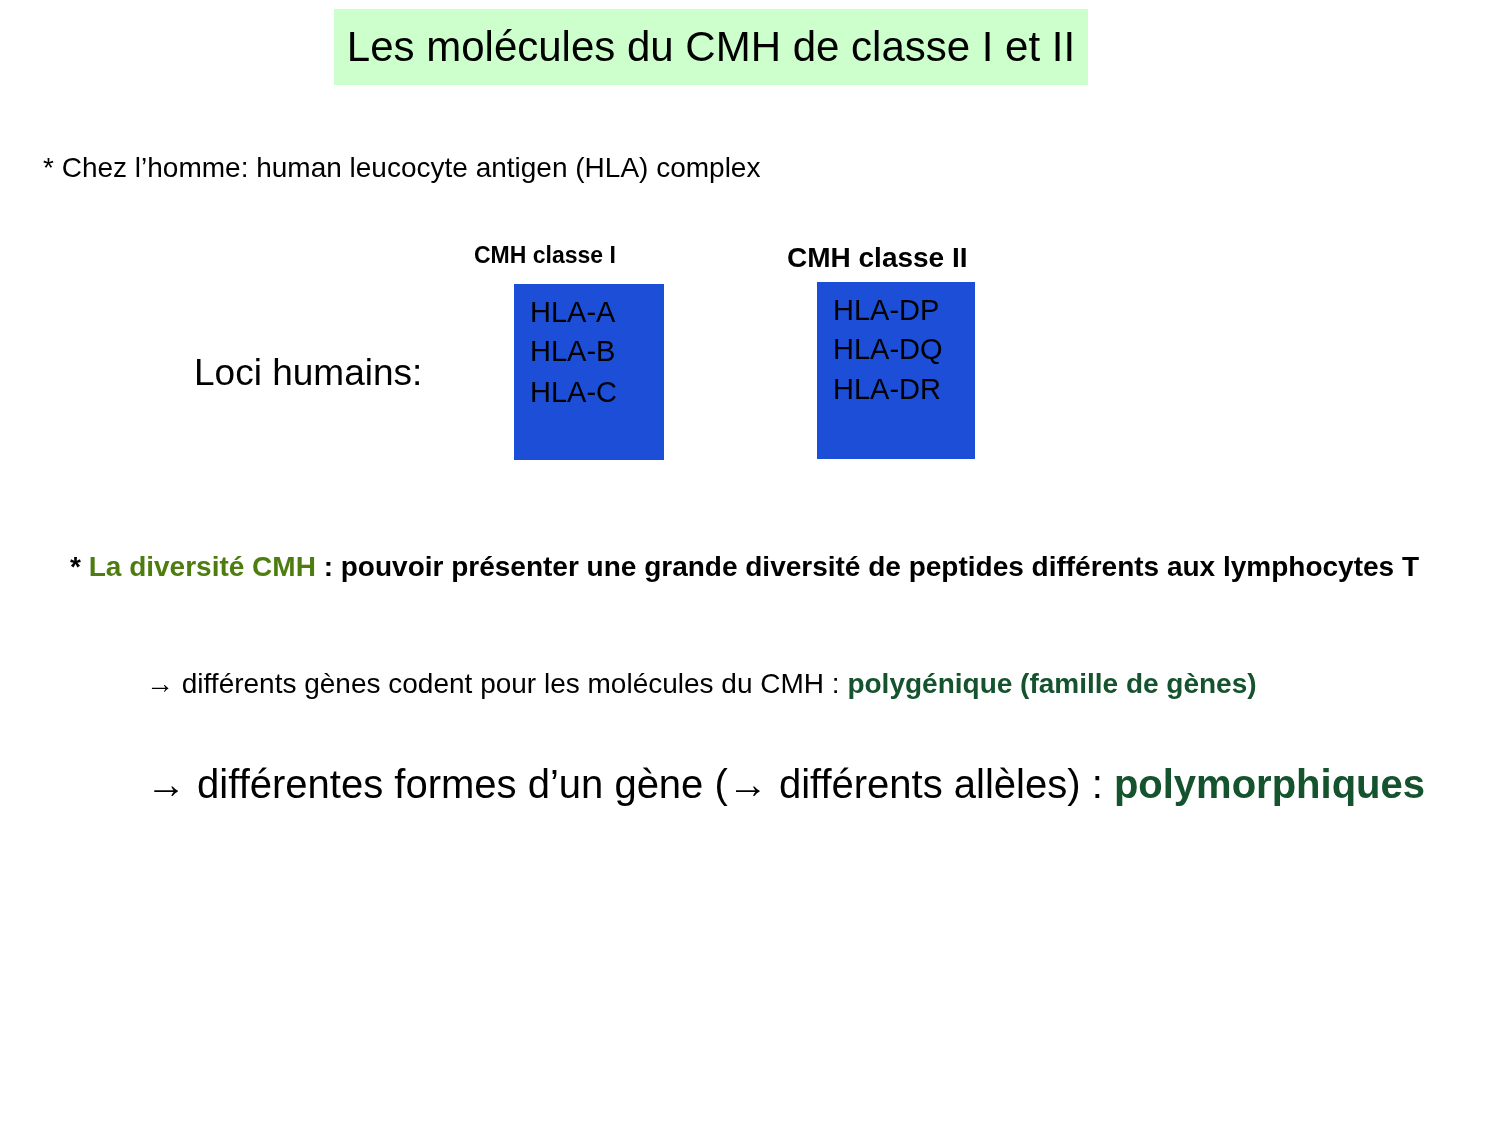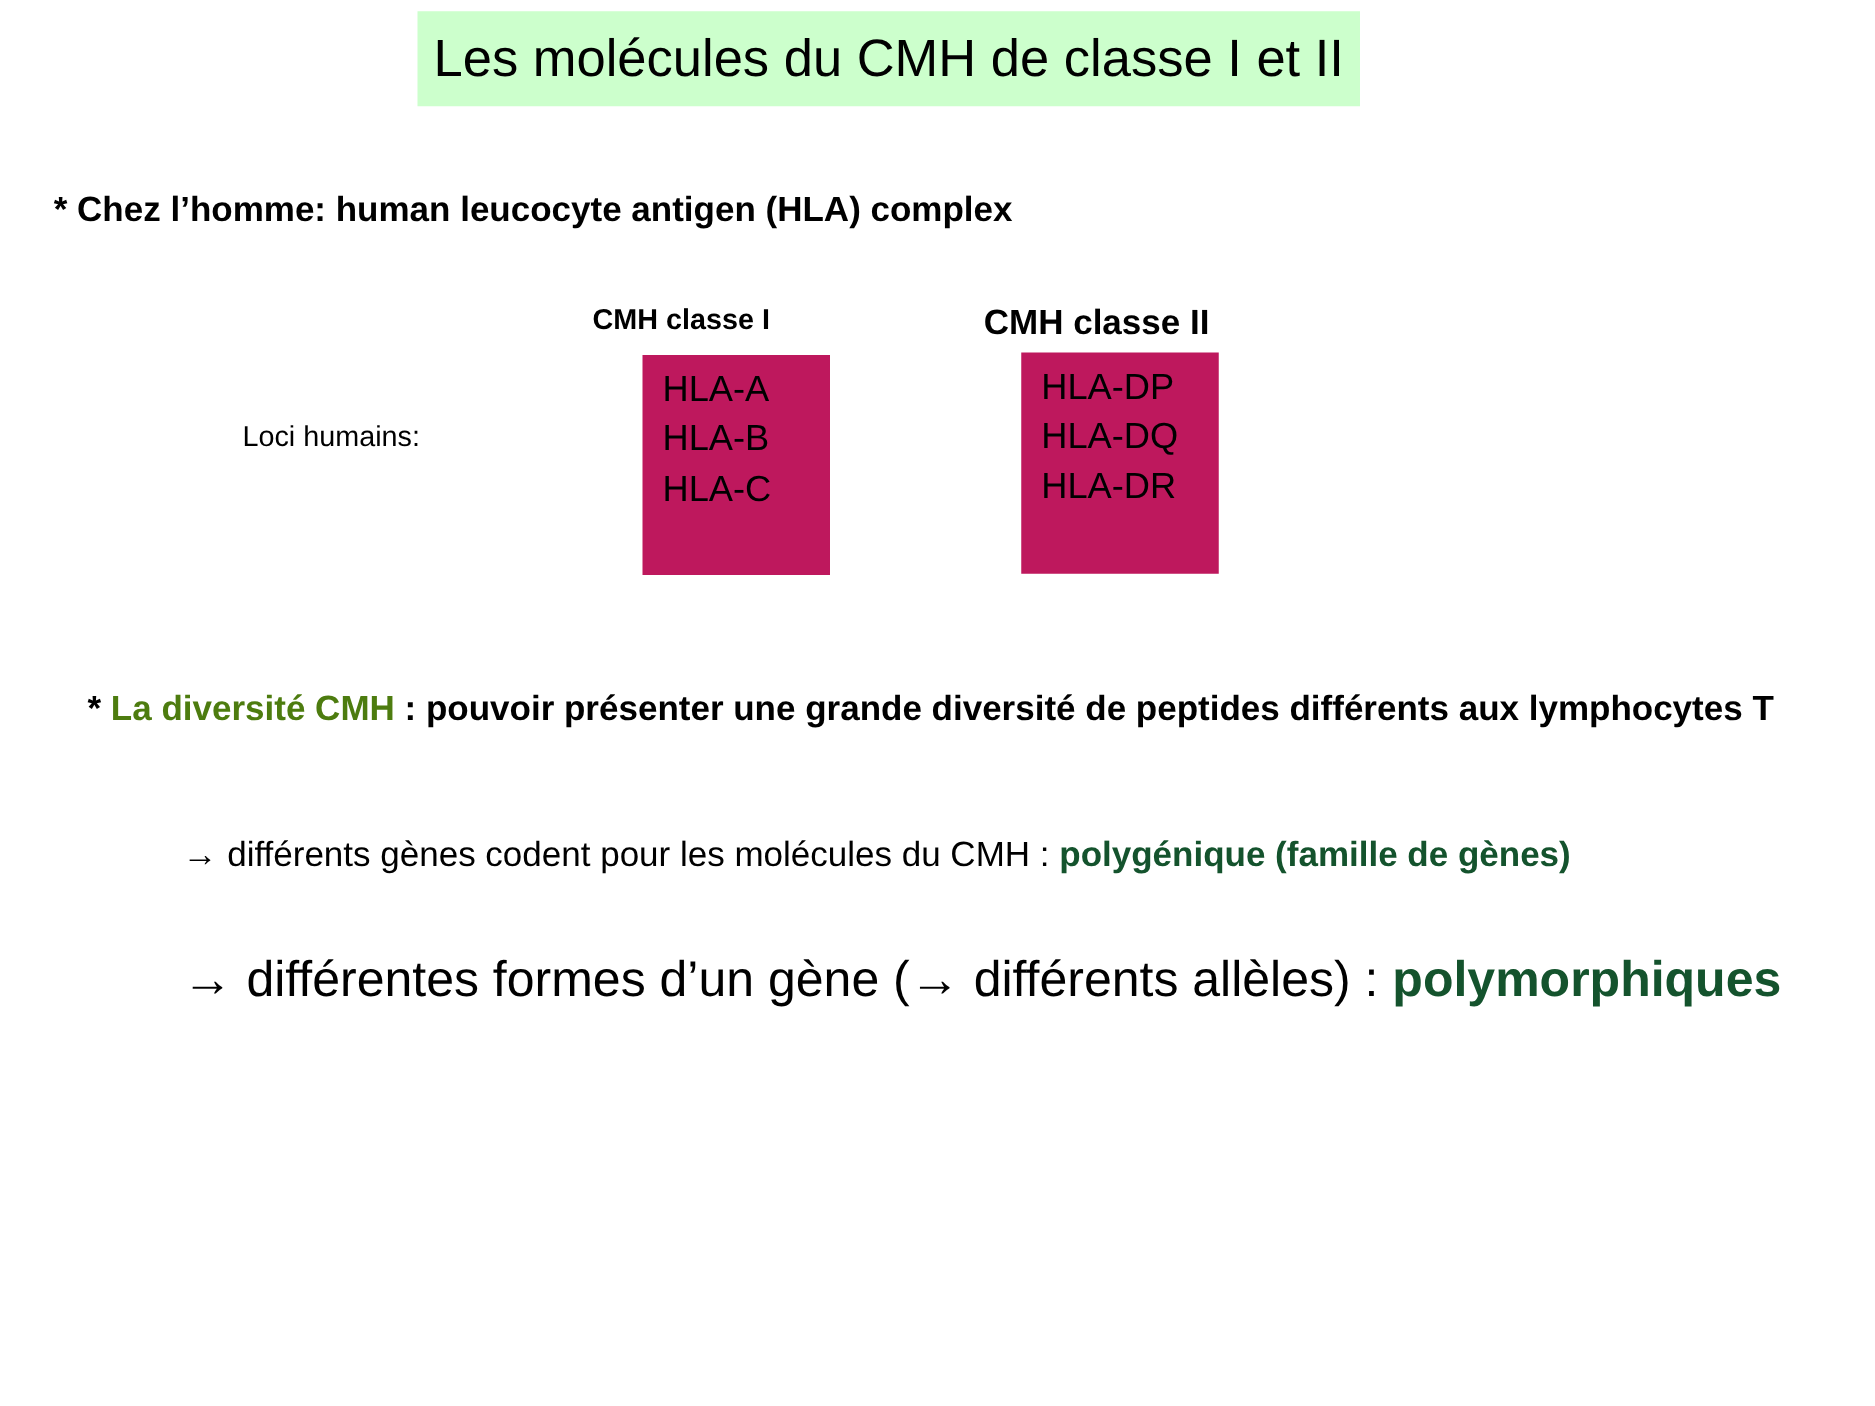--- a/index.html
+++ b/index.html
@@ -1,25 +1,25 @@
 <!DOCTYPE html>
 <html><head>
 <meta charset="utf-8">
 <style>
   html, body { margin:0; padding:0; }
   body { width:1500px; height:1125px; background:#ffffff; position:relative; overflow:hidden;
          font-family:"Liberation Sans", sans-serif; color:#000; }
   .abs { position:absolute; white-space:nowrap; }
   #title-box { left:334px; top:9px; width:754px; height:76px; background:#ccffcc; }
   #title-text { left:0; right:0; top:14px; text-align:center; font-size:42px; }
-  #intro { left:43px; top:152px; font-size:28px; font-weight:bold; }
+  #intro { left:43px; top:152px; font-size:28px; font-weight:normal; }
   #h1 { left:474px; top:242px; font-size:23px; font-weight:bold;text-align:center; }
   #h2 { left:787px; top:242px; font-size:28px; font-weight:bold; }
-  #loci-label { left:194px; top:336px; font-size:23px; }
-  .box { position:absolute; background:#be185d; }
+  #loci-label { left:194px; top:352px; font-size:37px; }
+  .box { position:absolute; background:#1d4ed8; }
   #box1 { left:514px; top:284px; width:150px; height:176px; }
   #box2 { left:817px; top:282px; width:158px; height:177px; }
   .locus { position:absolute; left:16px; font-size:29px; white-space:nowrap; }
   #p1 { left:70px; top:547px; font-size:28px; font-weight:bold; line-height:40px; width:1400px; white-space:normal; }
   .red { color:#4d7c0f; }
   .green { color:#14532d; font-weight:bold; }
   .b1 { left:146px; top:668px; font-size:28px; }
   .b2 { left:146px; top:762px; font-size:40px; }
 </style>
 </head>

